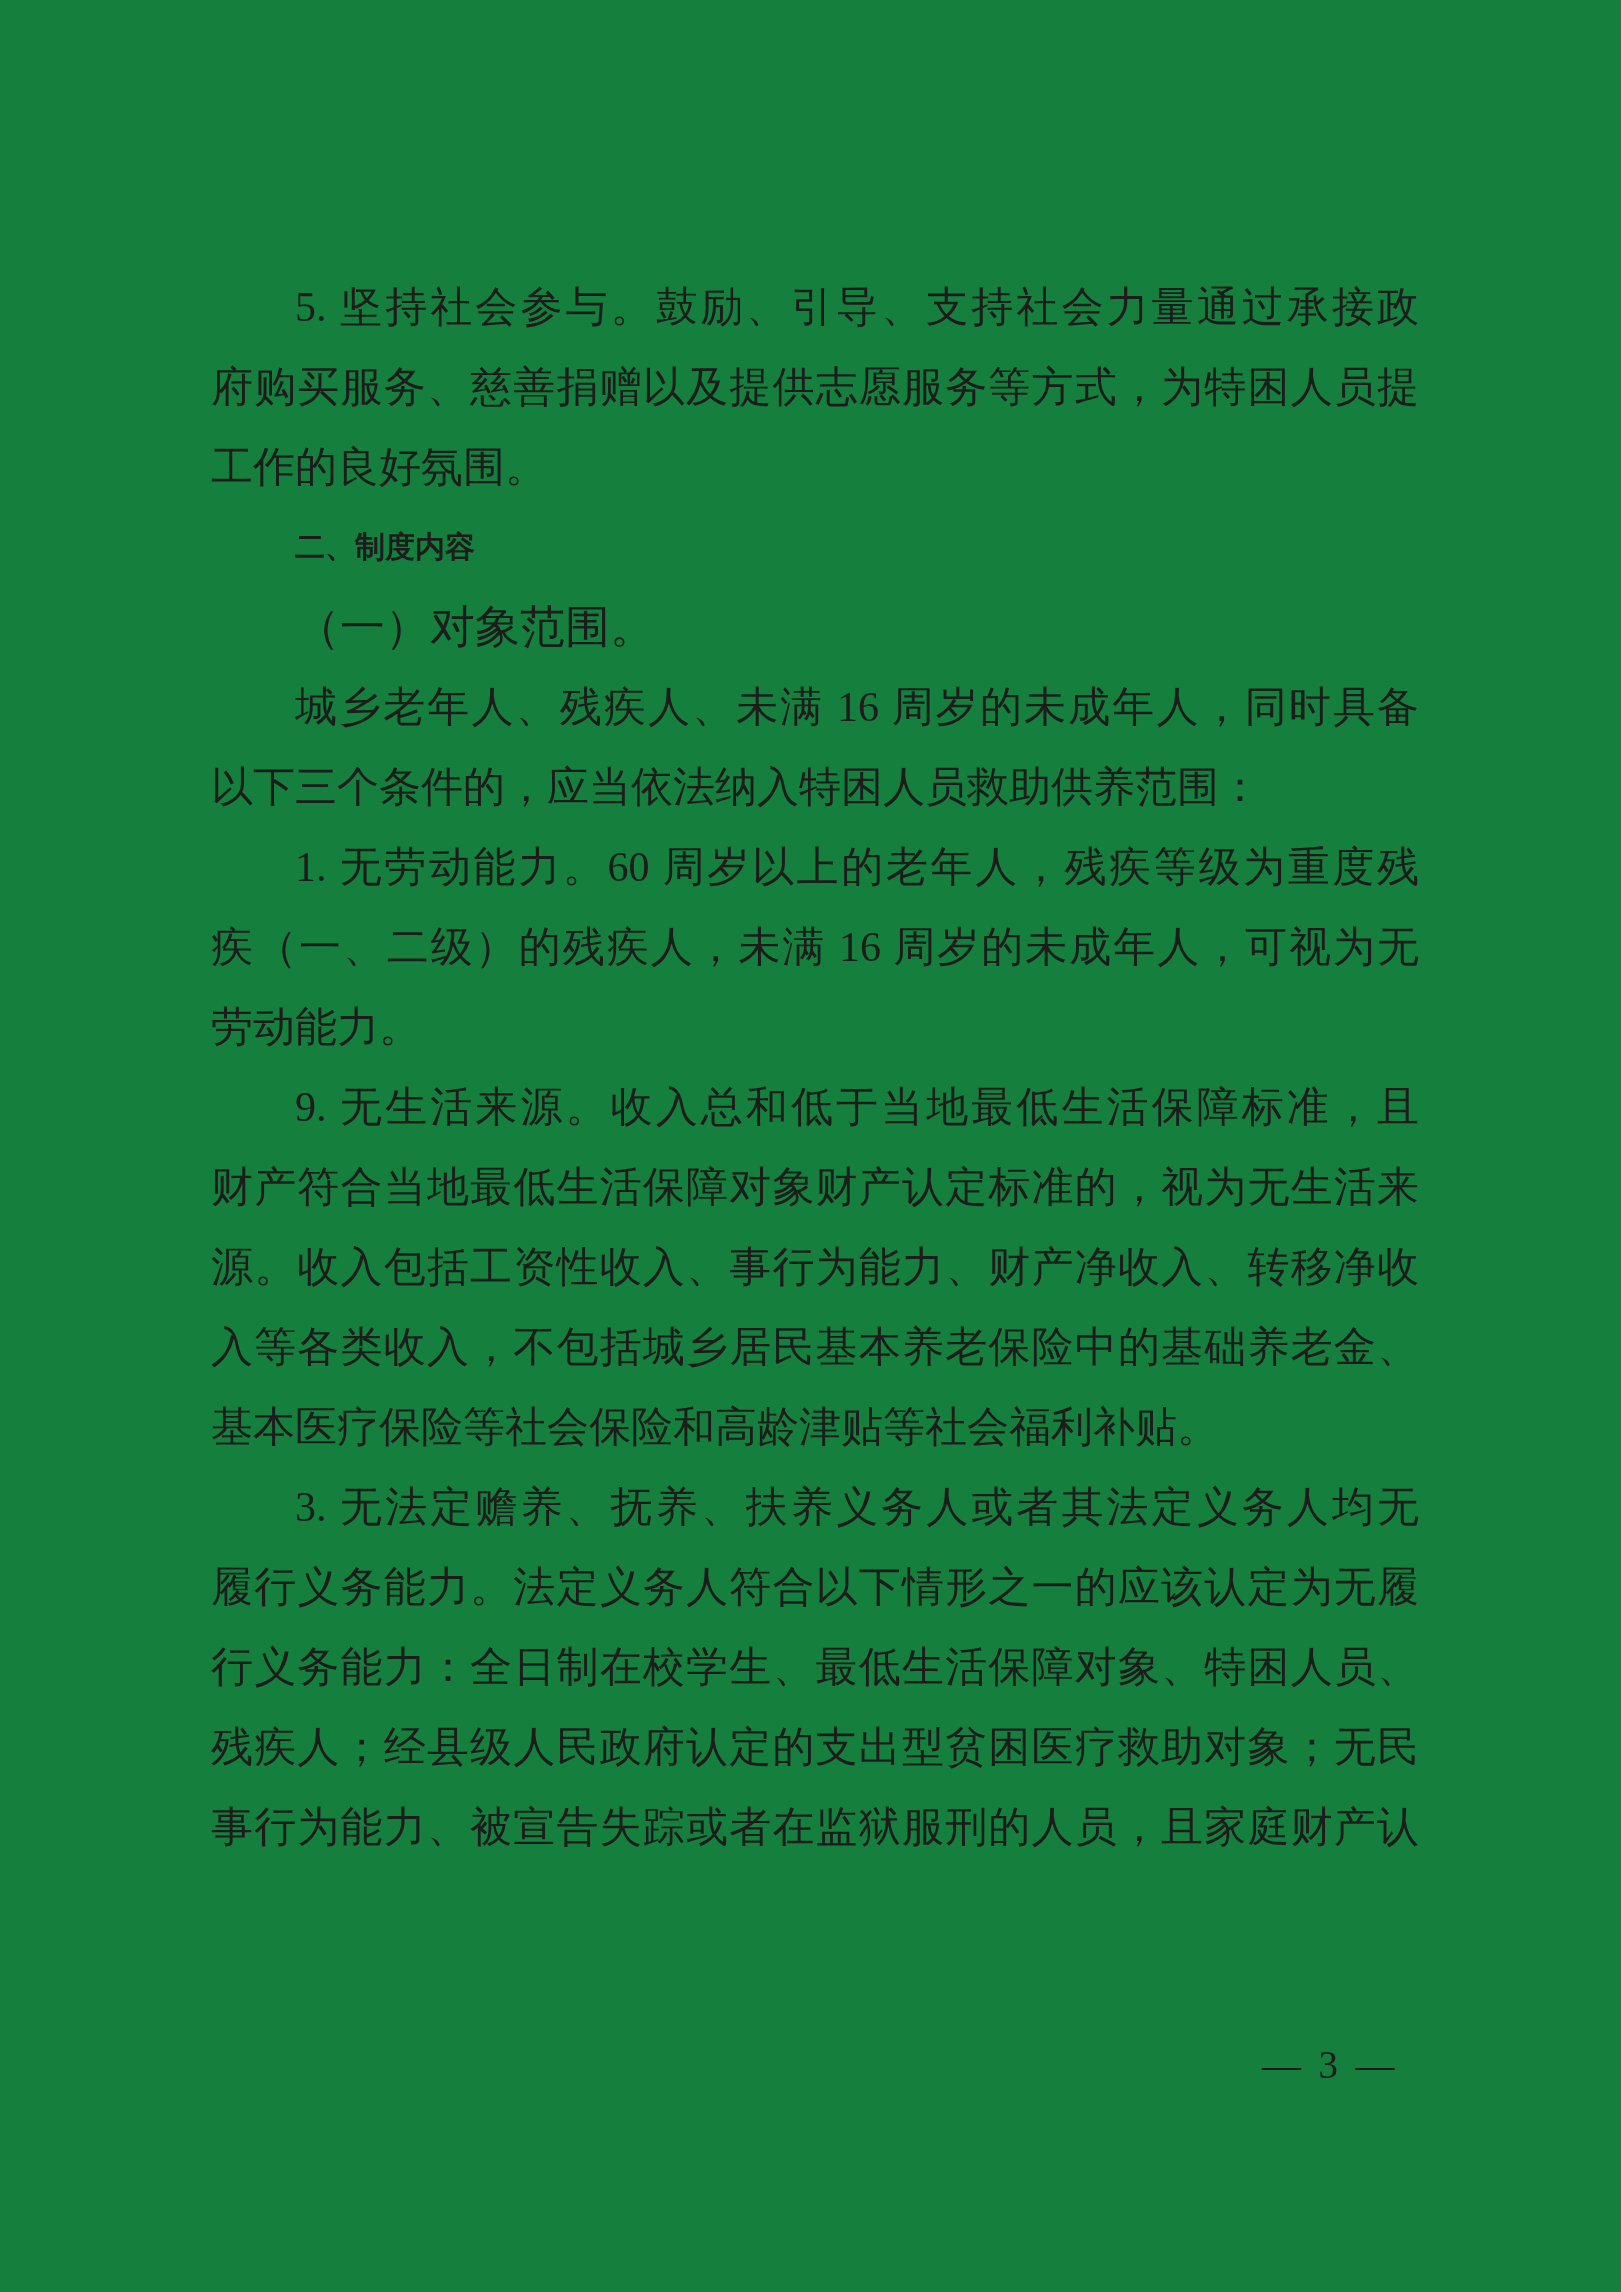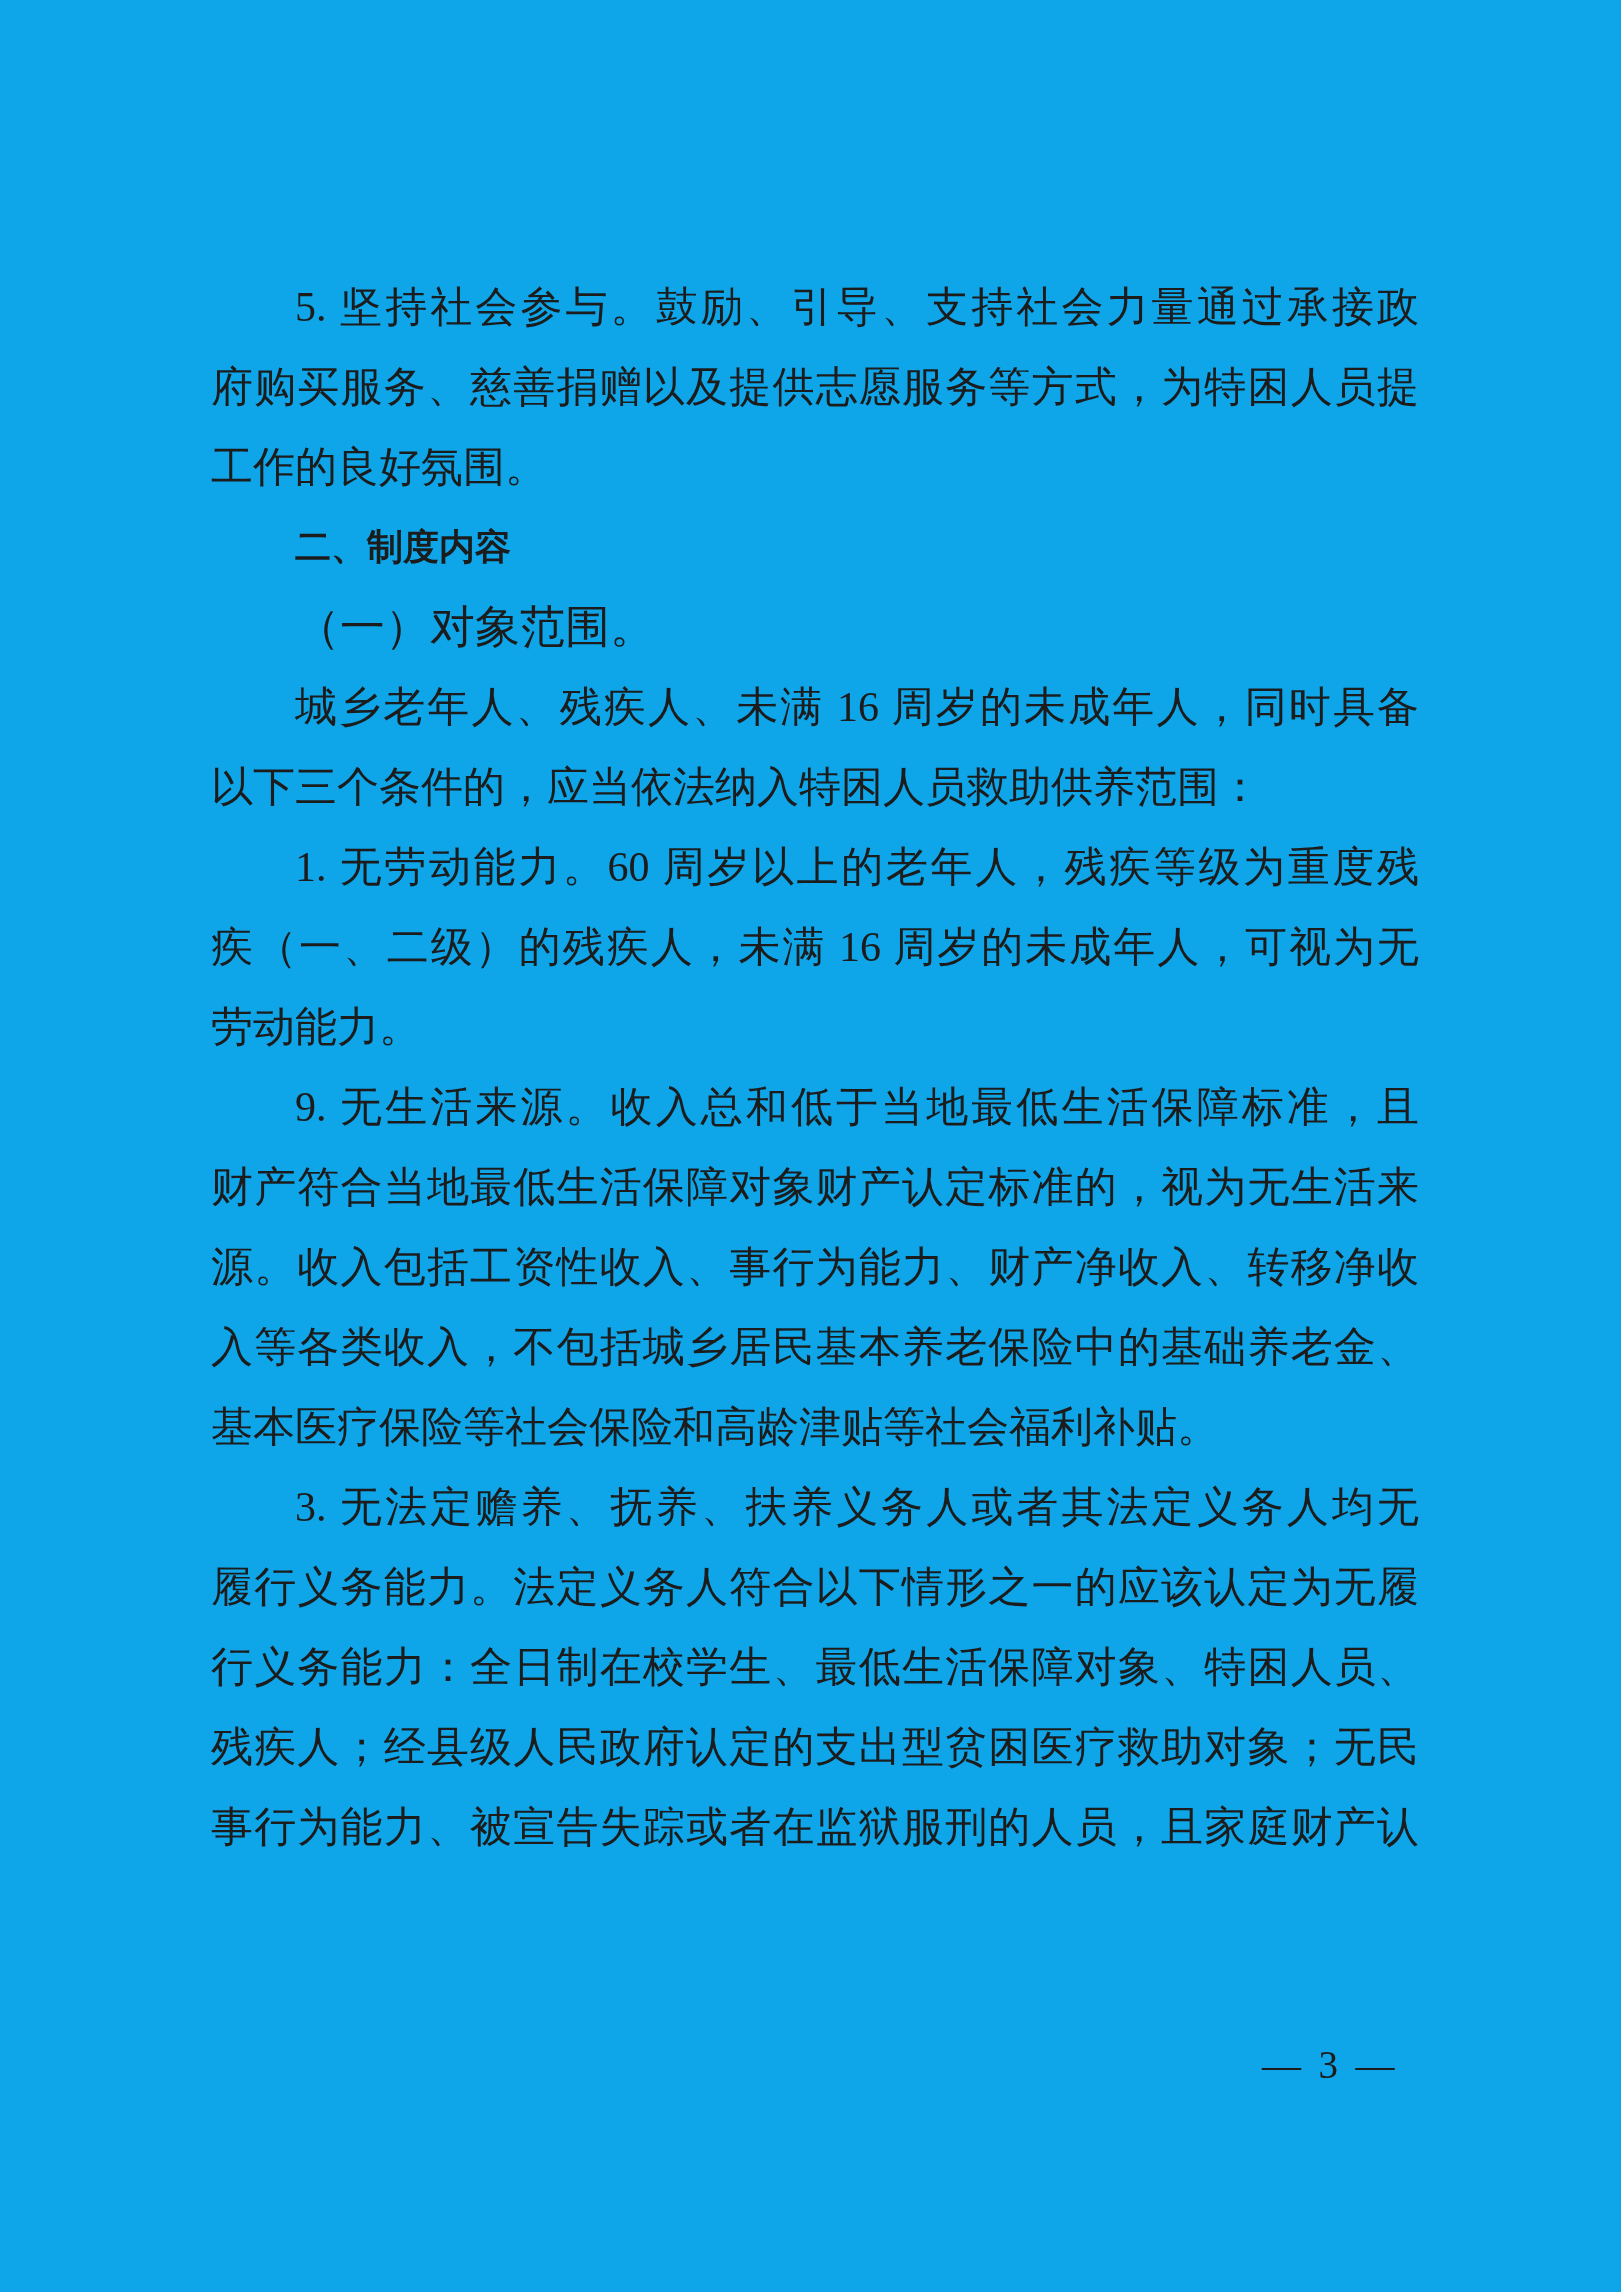--- a/index.html
+++ b/index.html
@@ -1,20 +1,20 @@
 <!DOCTYPE html>
 <html><head>
 <meta charset="utf-8">
 <style>
   html, body { margin: 0; padding: 0; background: #e8e8e8; }
   .page {
     position: relative;
     width: 1621px;
     height: 2293px;
-    background: #0ea5e9;
+    background: #15803d;
     font-family: "Liberation Serif", "DejaVu Serif", serif;
     color: #1c1c1c;
     overflow: hidden;
   }
   .text-block {
     position: absolute;
     left: 211px;
     top: 267px;
     width: 1208px;
   }
@@ -30,21 +30,21 @@
   .fill {
     text-align: justify;
     text-align-last: justify;
   }
   
   .indent { text-indent: 84px; }
   
   .heading {
     font-family: "Liberation Sans", "DejaVu Sans", sans-serif;
     font-weight: 700;
-    font-size: 36px;
+    font-size: 30px;
   }
   
   .subheading { font-size: 45px; }
   .page-number {
     position: absolute;
     left: 1262px;
     top: 2041px;
     font-size: 39px;
     line-height: 47px;
     letter-spacing: 3.9px;

